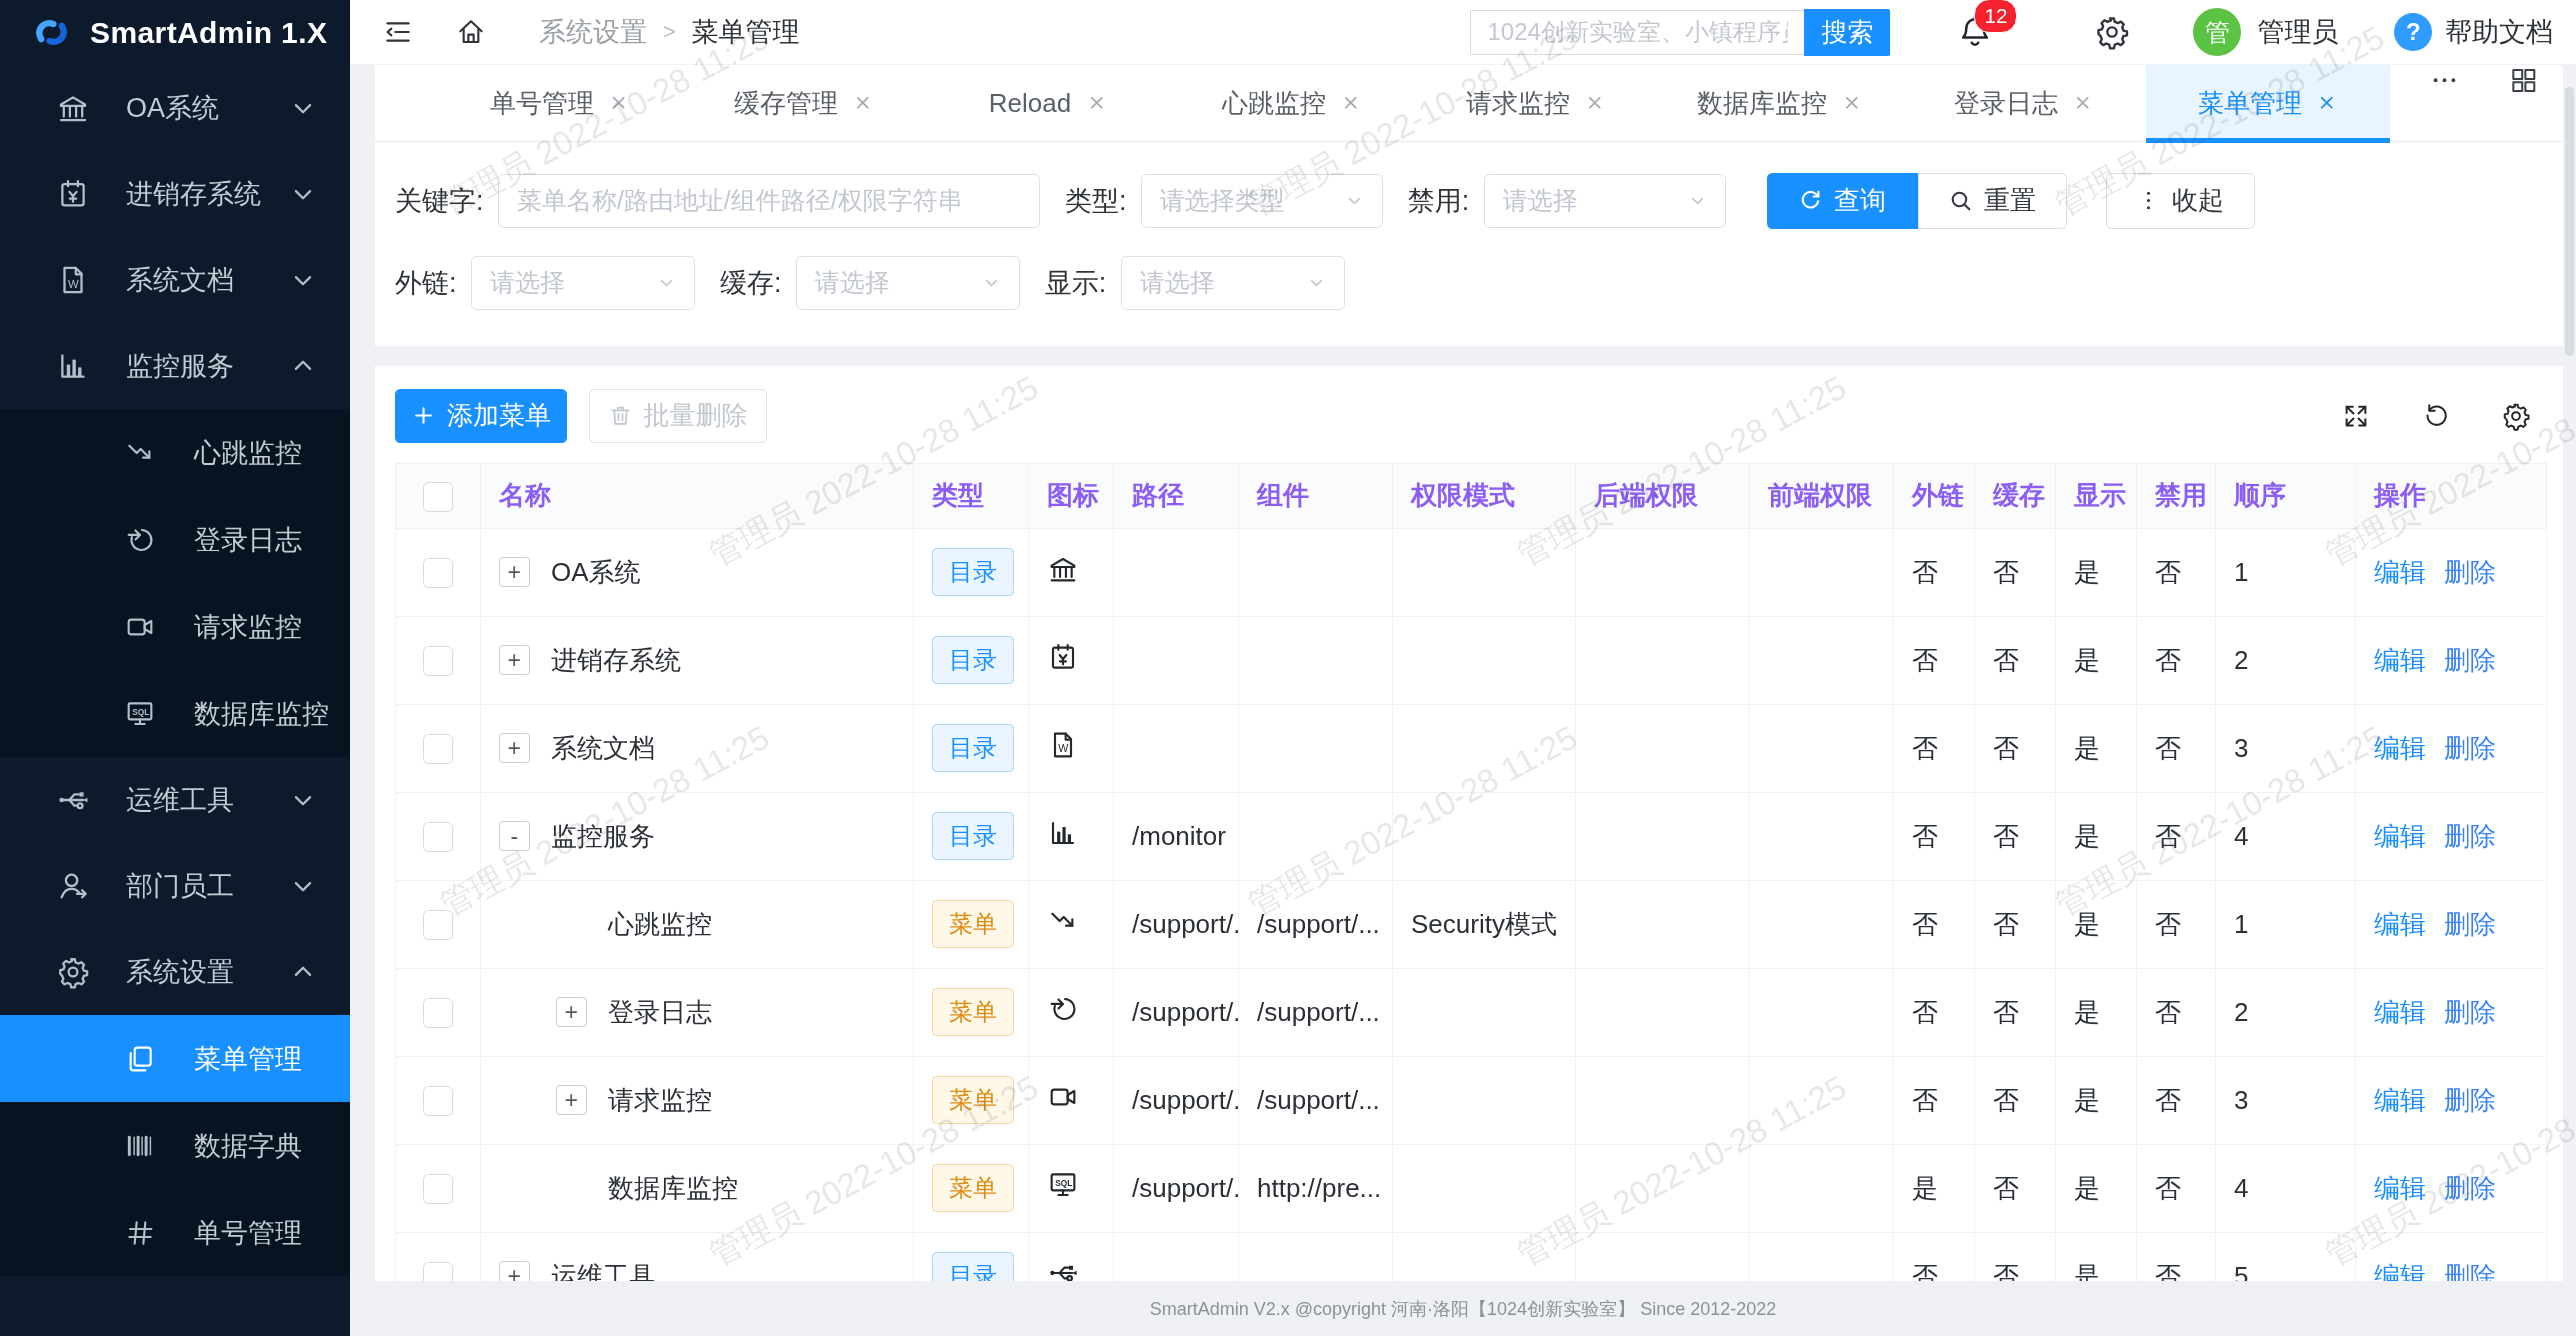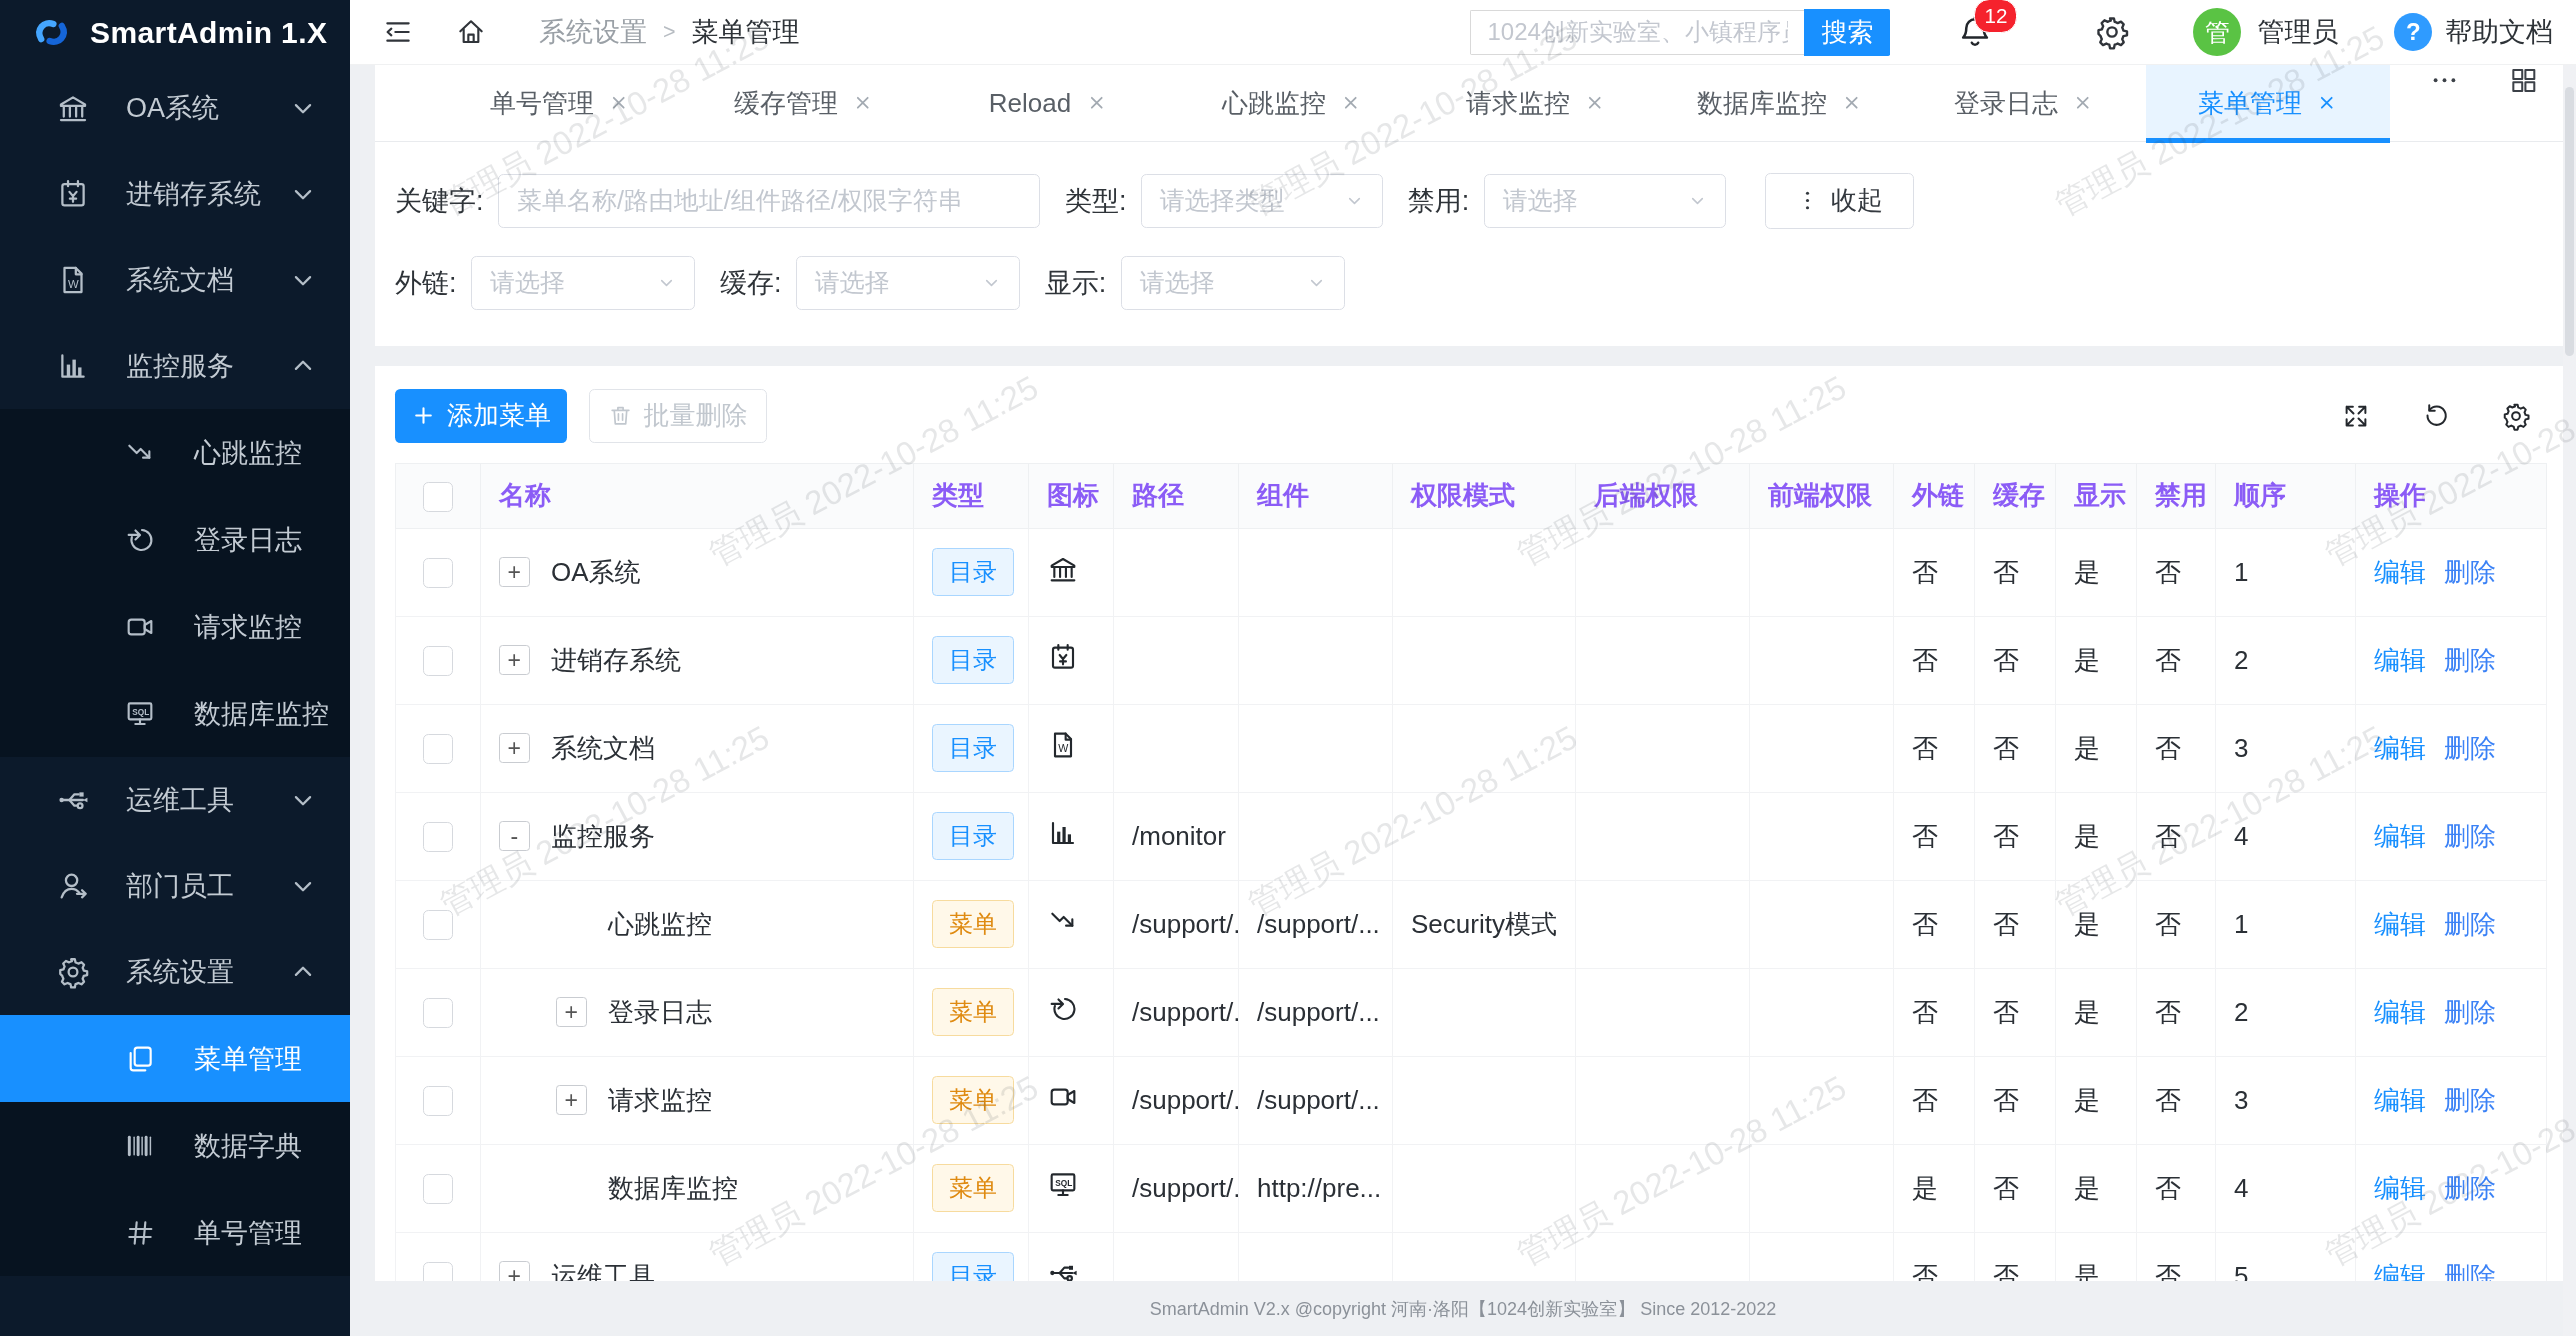--- a/index.html
+++ b/index.html
@@ -458,20 +458,40 @@
         </div>
         <span class="flabel ml28">禁用:</span>
         <div class="fselect w238">
           <span>请选择</span>
           <span class="sel-caret ic">
               <svg viewBox="0 0 24 24" fill="none" stroke="currentColor" stroke-width="1.6" stroke-linecap="round" stroke-linejoin="round">
                 <path d="M7 10l5 5 5-5"></path>
               </svg>
             </span>
         </div>
+        <div class="query-group">
+          <button class="btn btn-query">
+            <span class="bic ic">
+                <svg viewBox="0 0 24 24" fill="none" stroke="currentColor" stroke-width="1.6" stroke-linecap="round" stroke-linejoin="round">
+                  <path d="M18.6 7.5A7.5 7.5 0 1 0 19.4 12.8" stroke-width="2"></path>
+                  <path d="M19.6 3.6v4.6H15" stroke-width="2"></path>
+                </svg>
+              </span>
+            <span>查询</span>
+          </button>
+          <button class="btn btn-reset">
+            <span class="bic ic">
+                <svg viewBox="0 0 24 24" fill="none" stroke="currentColor" stroke-width="1.6" stroke-linecap="round" stroke-linejoin="round">
+                  <circle cx="11" cy="11" r="6.5" stroke-width="2"></circle>
+                  <path d="M15.8 15.8L20.5 20.5" stroke-width="2"></path>
+                </svg>
+              </span>
+            <span>重置</span>
+          </button>
+        </div>
         <button class="btn btn-collapse">
           <span class="bic ic">
               <svg viewBox="0 0 24 24" fill="none" stroke="currentColor" stroke-width="1.6" stroke-linecap="round" stroke-linejoin="round">
                 <circle cx="12" cy="5" r="1.5" fill="currentColor" stroke="none"></circle>
                 <circle cx="12" cy="12" r="1.5" fill="currentColor" stroke="none"></circle>
                 <circle cx="12" cy="19" r="1.5" fill="currentColor" stroke="none"></circle>
               </svg>
             </span>
           <span>收起</span>
         </button>

